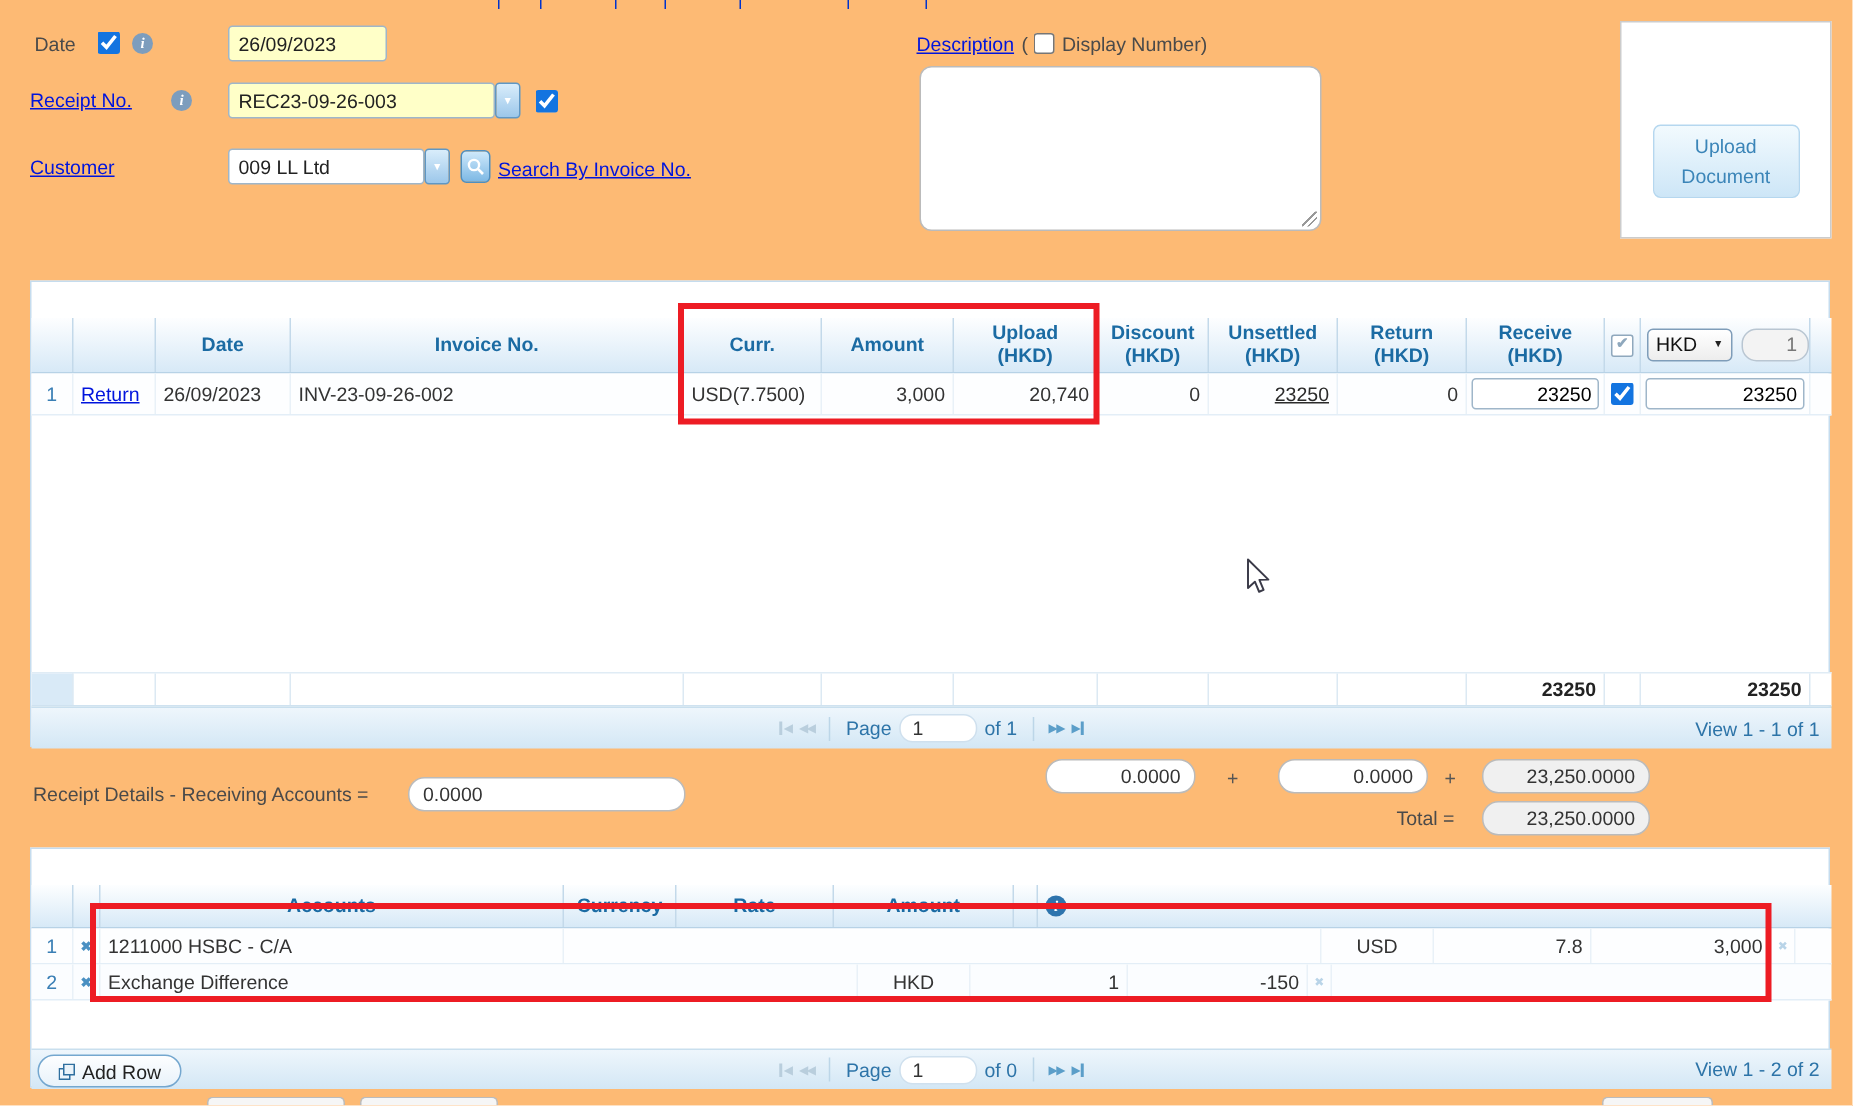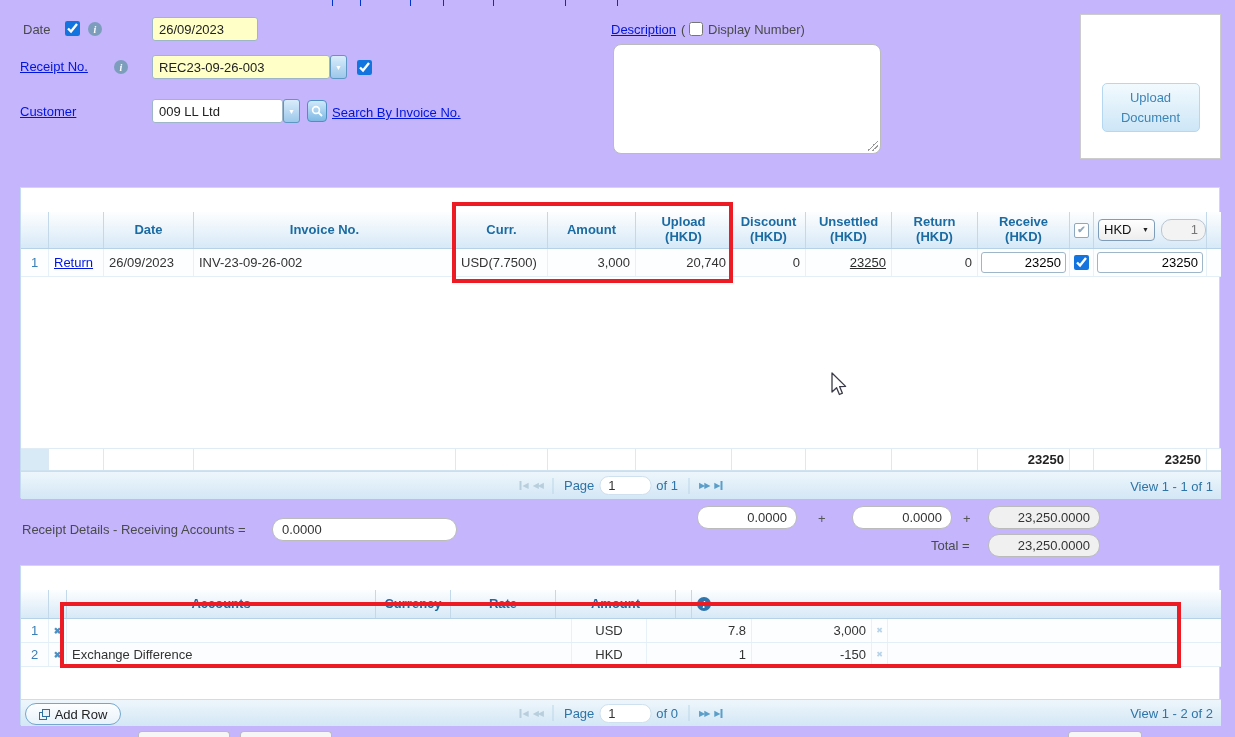--- a/index.html
+++ b/index.html
@@ -1,19 +1,19 @@
 <!DOCTYPE html>
 <html><head>
 <meta charset="utf-8">
 <style>
   * { box-sizing: border-box; margin: 0; padding: 0; }
   html,body { background:#fff; }
   #screen {
     position: relative; width: 1235px; height: 737px; overflow: hidden;
-    background: #c4b5fd; font-family: "Liberation Sans", sans-serif;
+    background: #fdba74; font-family: "Liberation Sans", sans-serif;
     font-size: 13px; color: #333;
   }
   .abs { position: absolute; }
   .link { color: #0014dd; text-decoration: underline; cursor: pointer; }
   .lbl { color: #4a4a4a; }
   .tick { position:absolute; top:0; width:1px; height:6px; background:#0033cc; }
 
   .yfield, .wfield {
     position:absolute; border:1px solid #9fb6c9; border-radius:3px; height:24px;
     padding:0 6px; font:13px "Liberation Sans",sans-serif; color:#222; outline:none;
@@ -271,20 +271,21 @@
       <div class="gh" style="width:24px;border-right:none">
         <span class="infocircle">i</span>
       </div>
     </div>
 
     <div class="grow" style="top:53px;width:1200px;height:24px">
       <div class="gc ac rownum" style="width:28px">1</div>
       <div class="gc ac" style="width:18px">
           <span class="delx">✖</span>
         </div>
+      <div class="gc" style="width:309px">1211000 HSBC - C/A</div>
       <div class="gc" style="width:505px"></div>
       <div class="gc ac" style="width:75px">USD</div>
       <div class="gc ar" style="width:105px">7.8</div>
       <div class="gc ar" style="width:120px">3,000</div>
       <div class="gc ac" style="width:16px">
           <span class="tinyicon">✖</span>
         </div>
       <div class="gc" style="width:24px;border-right:none"></div>
     </div>
 

